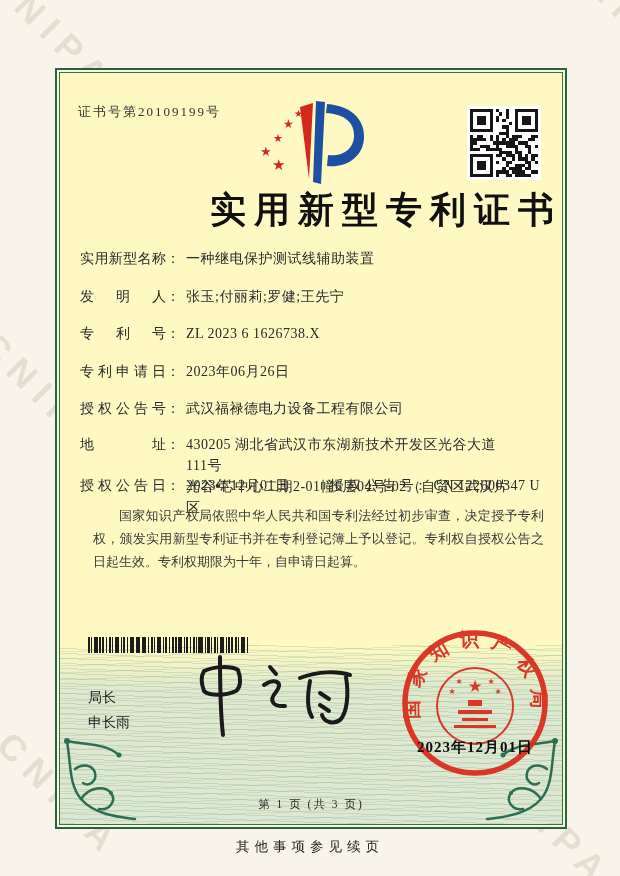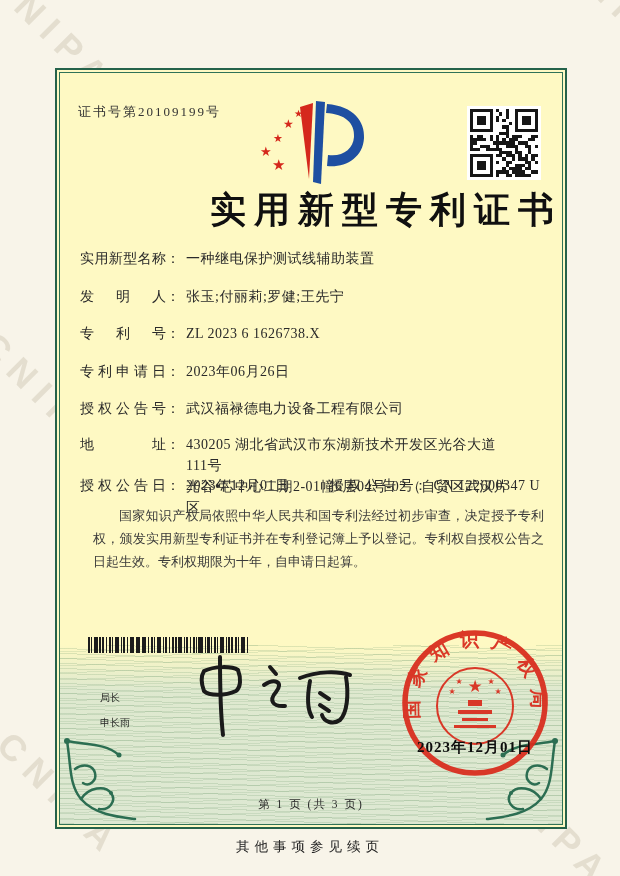--- a/index.html
+++ b/index.html
@@ -35,22 +35,22 @@
     background:
       repeating-linear-gradient(90deg,#1c1c1c 0 1px,transparent 1px 3px),
       repeating-linear-gradient(90deg,#1c1c1c 0 2px,transparent 2px 7px),
       repeating-linear-gradient(90deg,#1c1c1c 0 1px,transparent 1px 11px);}
   
   .band{position:absolute;left:0;right:0;bottom:0;top:572px;z-index:2;
     background:
       repeating-linear-gradient(2deg,  rgba(110,155,110,0.22) 0 1px, transparent 1px 5px),
       repeating-linear-gradient(-2deg, rgba(110,155,110,0.18) 0 1px, transparent 1px 7px),
       linear-gradient(180deg, rgba(219,231,208,0) 0px, rgba(219,231,208,0.9) 45px, #dde8d2 100%);}
-  .officer{position:absolute;left:40px;top:612px;z-index:4;font-family:Liberation Serif, serif;
-           font-size:10px;color:#1d1d1d;line-height:25px;}
+  .officer{position:absolute;left:28px;top:612px;z-index:4;font-family:Liberation Serif, serif;
+           font-size:14px;color:#1d1d1d;line-height:25px;}
   .signature{position:absolute;left:128px;top:578px;z-index:4;}
   .seal{position:absolute;left:340px;top:555px;width:150px;height:150px;z-index:5;opacity:0.93;}
   .seal-date{position:absolute;left:336px;top:665px;width:158px;text-align:center;z-index:6;
              font-size:15px;font-weight:bold;color:#0d0d0d;letter-spacing:1px;}
   .pagenum{position:absolute;left:0;width:100%;top:724px;text-align:center;font-size:11.5px;
            color:#2b2b2b;letter-spacing:2px;z-index:4;}
   .orn{position:absolute;bottom:1px;width:78px;height:88px;z-index:3;}
   .orn-l{left:1px;}
   .orn-r{right:1px;transform:scaleX(-1);}
   .continuation{position:absolute;left:0;top:838px;width:100%;text-align:center;font-size:13.5px;

